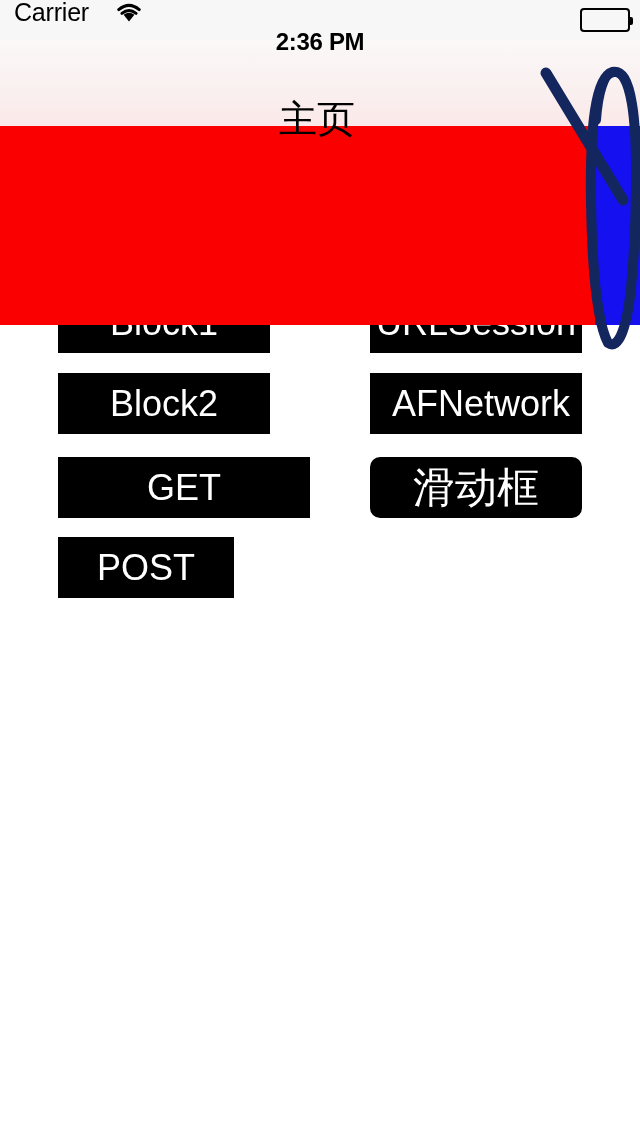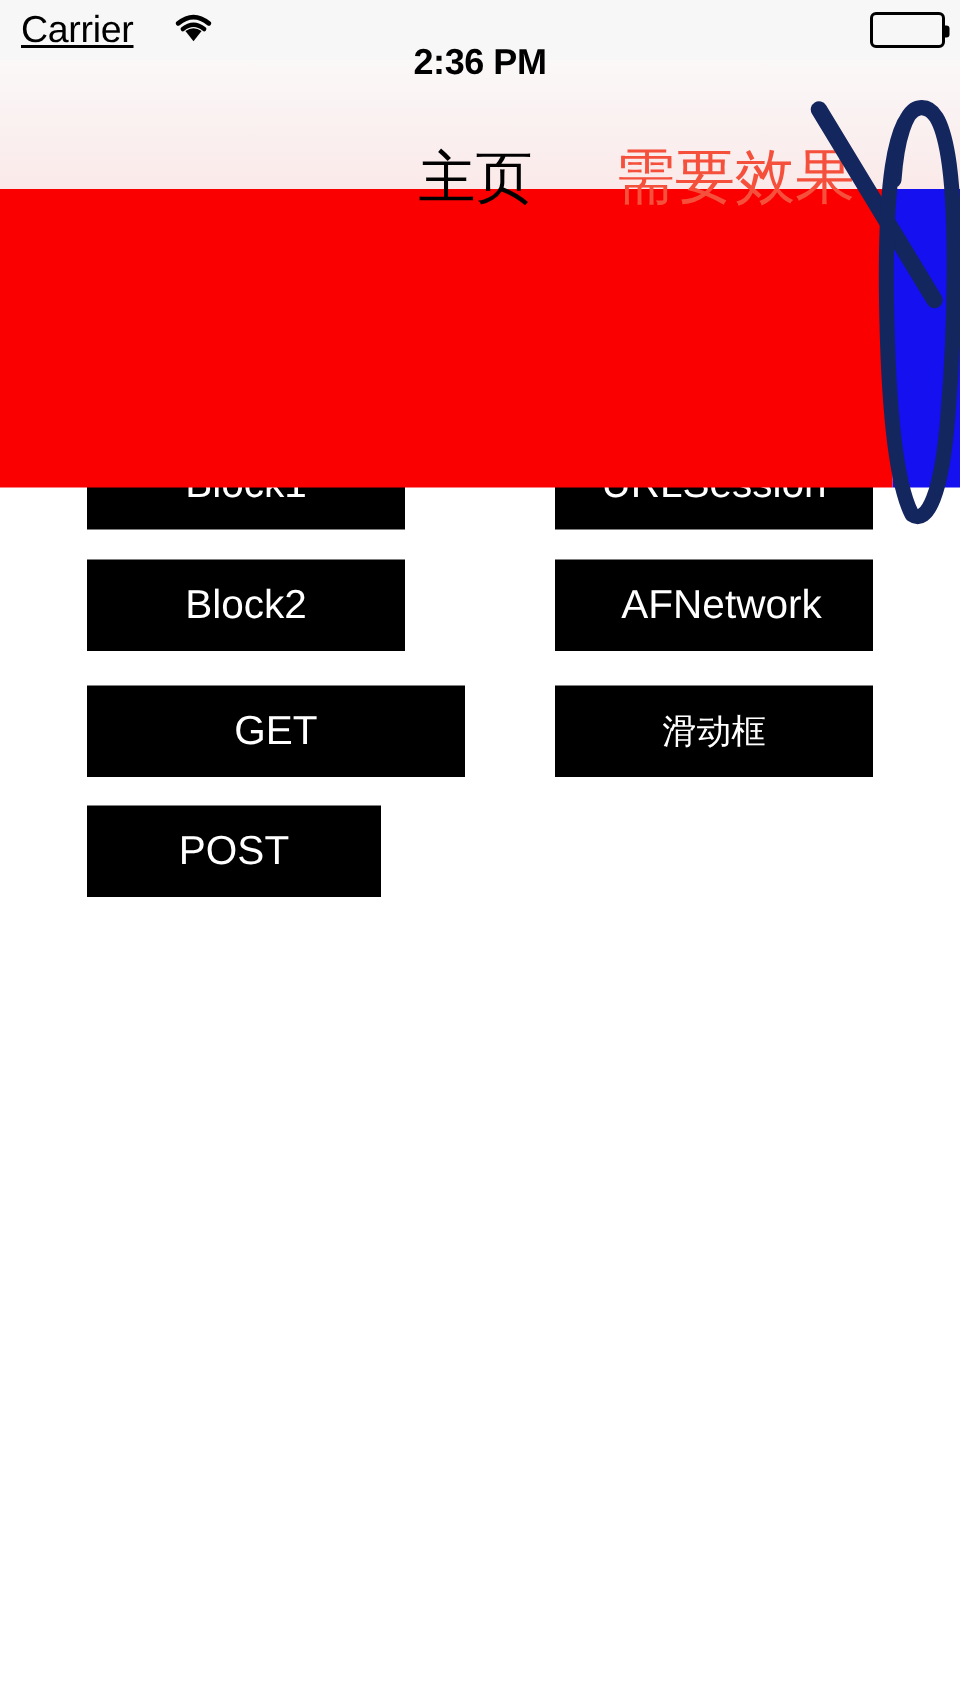--- a/index.html
+++ b/index.html
@@ -29,23 +29,21 @@
     left: 0; top: 0;
     width: 640px; height: 40px;
     background: #f7f7f7;
     z-index: 40;
   }
   #status-left {
     position: absolute;
     left: 14px; top: 0;
     height: 40px;
     display: flex;
-    align-items: center;
     gap: 25px;
-    text-decoration: underline;
   }
   #carrier-label {
     font-size: 25px;
     color: #000;
     letter-spacing: -0.2px;
     line-height: 1;
   }
   #status-time {
     position: absolute;
     left: 0; top: 0;
@@ -142,50 +140,49 @@
   .btn {
     position: absolute;
     width: 212px;
     height: 61px;
     background: #000000;
     color: #ffffff;
     border: none;
     padding: 0;
     margin: 0;
     font-family: "Liberation Sans", "DejaVu Sans", sans-serif;
-    font-size: 27px;
+    font-size: 36px;
     line-height: 61px;
     text-align: center;
     white-space: nowrap;
     overflow: hidden;
     z-index: 10;
   }
-  .btn.cn { font-size: 23px; }
+  .btn.cn { font-size: 42px; border-radius: 10px; }
 </style>
 </head>
 <body>
 
 <div id="phone">
 
   <div id="button-grid">
       <button class="btn" style="left: 58px; top: 292px; width: 212px; height: 61px; line-height: 61px;">Block1</button>
       <button class="btn" style="left: 58px; top: 373px; width: 212px; height: 61px; line-height: 61px;">Block2</button>
       <button class="btn" style="left: 58px; top: 457px; width: 252px; height: 61px; line-height: 61px;">GET</button>
-      <button class="btn" style="left: 58px; top: 537px; width: 196px; height: 61px; line-height: 61px;">POST</button>
+      <button class="btn" style="left: 58px; top: 537px; width: 176px; height: 61px; line-height: 61px;">POST</button>
       <button class="btn" style="left: 370px; top: 292px; width: 212px; height: 61px; line-height: 61px;">URLSession</button>
       <button class="btn" style="left: 370px; top: 373px; width: 212px; height: 61px; line-height: 61px; padding-left: 10px;">AFNetwork</button>
       <button class="btn cn" style="left: 370px; top: 457px; width: 212px; height: 61px; line-height: 61px;">滑动框</button>
     </div>
 
   <div id="blue-block"></div>
   <div id="red-block"></div>
 
   <div id="nav-bar">
     <div id="nav-title-home">主页</div>
-    <div id="nav-title-effect">需要效果</div>
   </div>
 
   <div id="status-bar">
     <div id="status-left">
       <span id="carrier-label">Carrier</span>
       <span>
         <svg width="30" height="24" viewBox="0 0 30 24" aria-hidden="true">
           <path d="M15 21.5 L9.6 14.7 Q15 10.8 20.4 14.7 Z" fill="#000"></path>
           <path d="M4.8 9.6 Q15 1.2 25.2 9.6" stroke="#000" stroke-width="3.1" fill="none" stroke-linecap="round"></path>
           <path d="M7.9 13.4 Q15 7.6 22.1 13.4" stroke="#000" stroke-width="3.0" fill="none" stroke-linecap="round"></path>

